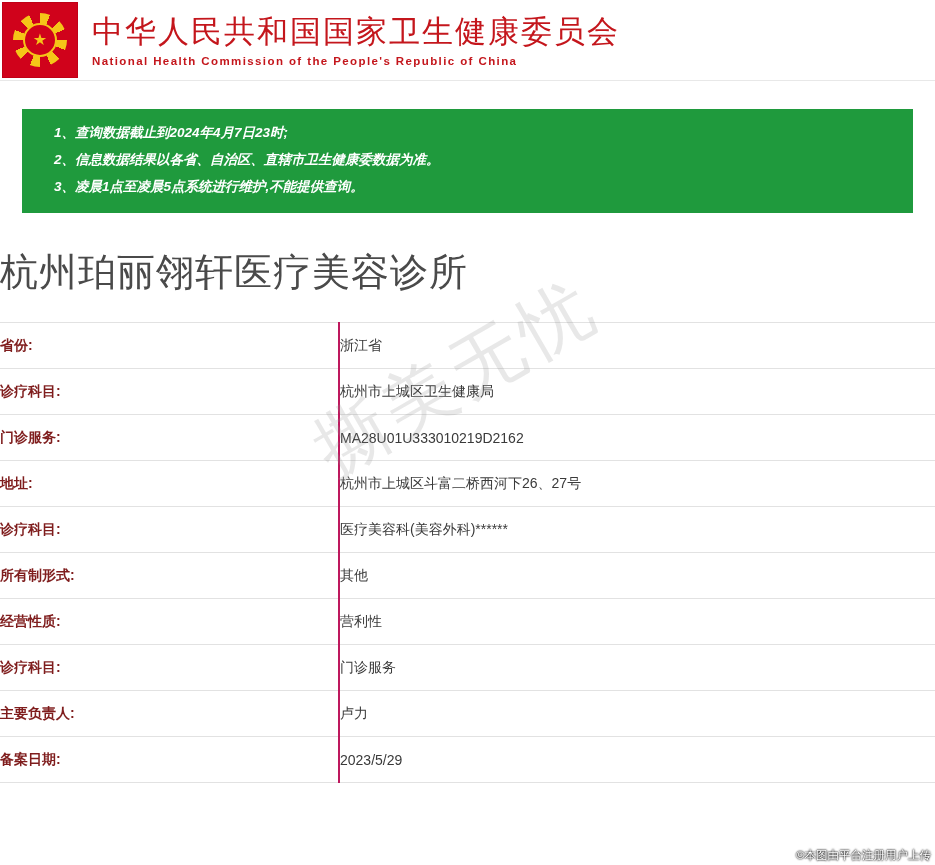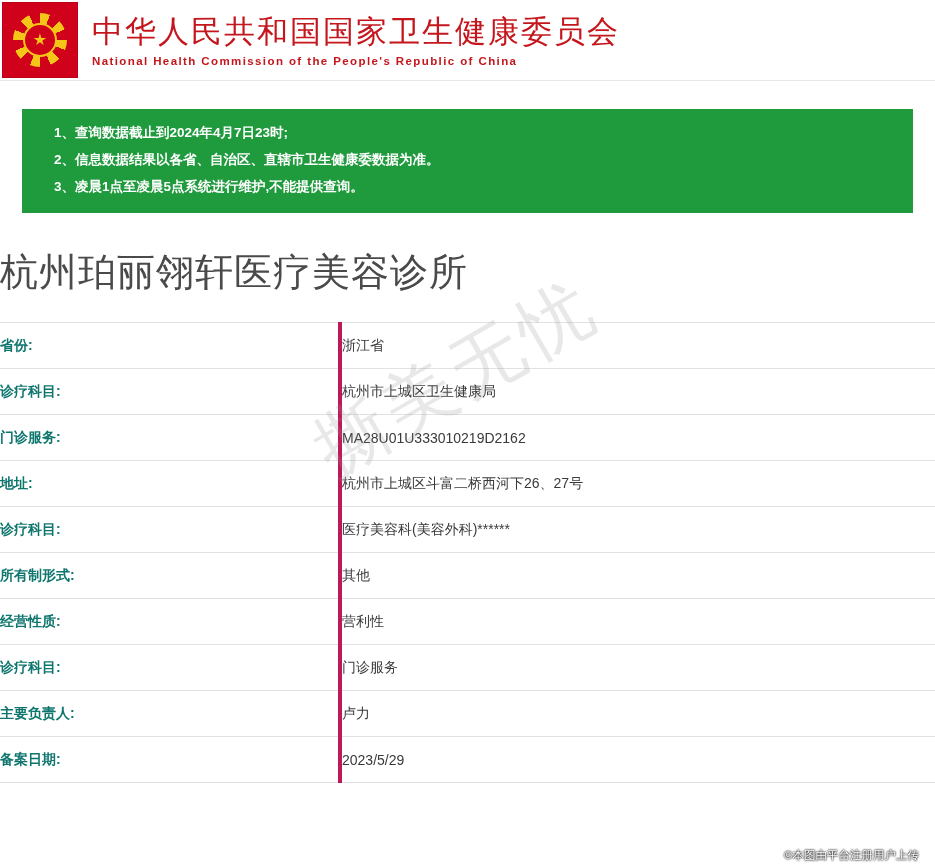--- a/index.html
+++ b/index.html
@@ -106,20 +106,21 @@
     color: #ffffff;
     padding: 14px 18px 16px 32px;
     box-sizing: border-box;
     width: 891px;
   }
   .notice p {
     margin: 0 0 7px 0;
     font-size: 13.5px;
     font-weight: bold;
     line-height: 20px;
+    font-style: italic;
   }
   .notice p:last-child { margin-bottom: 0; }
 
   
   .clinic-title {
     text-align: left;
     padding: 34px 6px 24px 0;
     font-size: 38px;
     color: #4a4a4a;
     font-weight: normal;
@@ -137,22 +138,22 @@
   table.info td {
     border-top: 1px solid #e2e2e2;
     padding: 0;
     vertical-align: middle;
     font-size: 14px;
   }
   td.label {
     width: 338px;
     padding-left: 16px;
     font-weight: bold;
-    color: #0f766e;
-    border-right: 4px solid #be185d;
+    color: #7f1d1d;
+    border-right: 2px solid #be185d;
   }
   td.value {
     padding-left: 12px;
     color: #3a3a3a;
   }
   tr.last td { border-bottom: 1px solid #e2e2e2; }
 
   
   .watermark {
     position: absolute;
@@ -162,21 +163,21 @@
     color: rgba(150,150,150,0.22);
     transform: rotate(-30deg);
     font-family: "Liberation Serif", serif;
     letter-spacing: 6px;
     pointer-events: none;
     user-select: none;
     white-space: nowrap;
   }
   .footer-note {
     position: absolute;
-    right: 16px;
+    right: 4px;
     bottom: 2px;
     font-size: 11.5px;
     color: #ffffff;
     background: rgba(0,0,0,0.0);
     text-shadow: 0 0 2px #000, 0 0 2px #000;
     white-space: nowrap;
   }
 </style>
 </head>
 <body>

